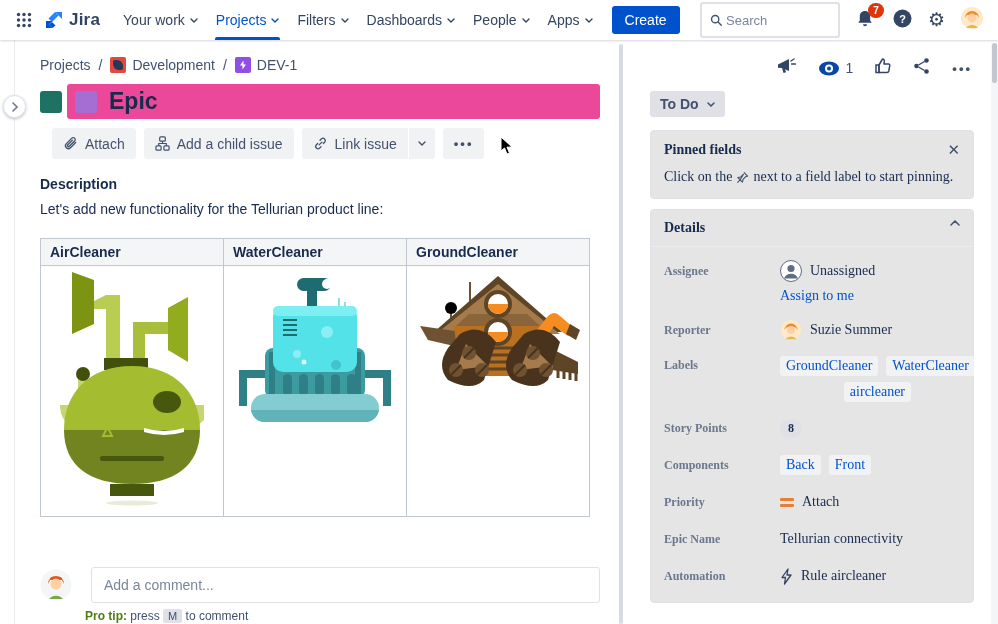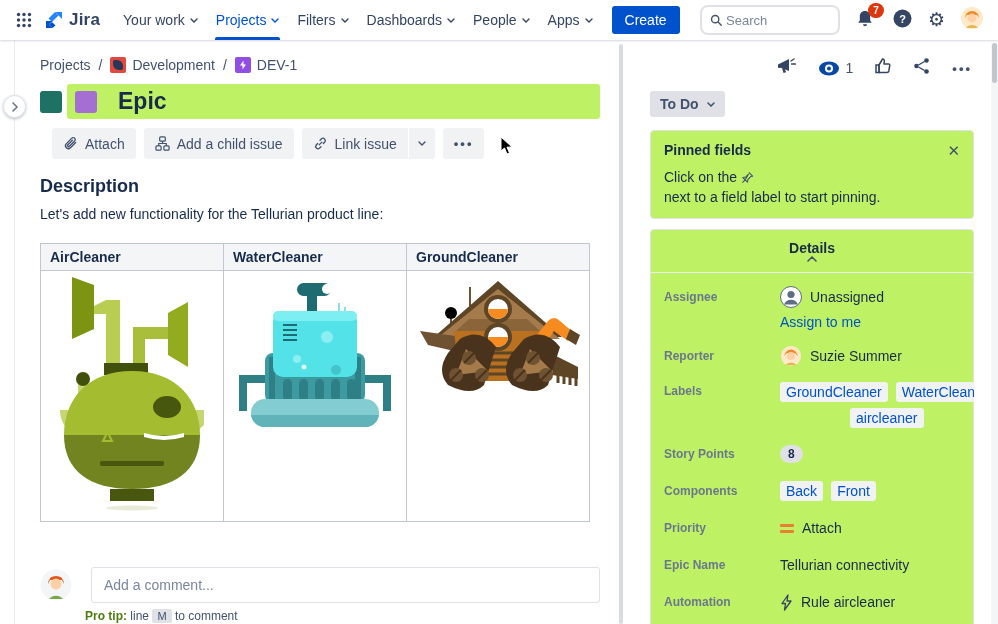--- a/index.html
+++ b/index.html
@@ -14,22 +14,22 @@
   .logo-text { font-size: 17px; font-weight: 600; color: #344563; letter-spacing:.2px; }
   .nav-item { display:flex; align-items:center; gap:5px; padding: 0 9px; font-size: 14px; font-weight: 500;
               color:#344563; height: 40px; position: relative; cursor: pointer; white-space: nowrap; }
   .nav-item.active { color: #0052CC; }
   .nav-item.active::after { content:""; position:absolute; left:8px; right:8px; bottom:0; height:3px;
               background:#0052CC; border-radius:2px 2px 0 0; }
   .chev { width:8px; height:5px; }
   .create-btn { background:#0052CC; color:#fff; border:none; border-radius:3px; font-size:14px; font-weight:500;
               padding: 6px 13px; margin-left: 10px; cursor:pointer; font-family:inherit; }
   .nav-right { margin-left:auto; display:flex; align-items:center; gap:15px; }
-  .search-box { display:flex; align-items:center; gap:4px; border:2px solid #DFE1E6; border-radius:8px;
-              height:30px; width:140px; padding: 0 8px; background:#fff; }
+  .search-box { display:flex; align-items:center; gap:4px; border:2px solid #DFE1E6; border-radius:3px;
+              height:36px; width:140px; padding: 0 8px; background:#fff; }
   .search-box input { border:none; outline:none; width: 100%; font-size:13px; color:#172B4D; font-family:inherit; }
   .search-box input::placeholder { color:#7A869A; }
   .bell-wrap { position:relative; width:22px; height:22px; }
   .badge { position:absolute; top:-6px; right:-7px; background:#DE350B; color:#fff; font-size:10px; font-weight:700;
            min-width:16px; height:15px; border-radius:8px; display:flex; align-items:center; justify-content:center; padding:0 3px; }
   .gear-glyph { font-size:19px; color:#344563; line-height:1; }
 
   
   .content { position:absolute; top:40px; left:0; right:0; bottom:0; background:#fff; }
   .rail-line { position:absolute; left:14px; top:0; bottom:0; width:1px; background:#EBECF0; }
@@ -45,34 +45,34 @@
   .left-inner { padding: 14px 19px 0 25px; }
   .breadcrumb { display:flex; align-items:center; gap:8px; font-size:14px; color:#42526E; height:22px; }
   .crumb { cursor:pointer; display:flex; align-items:center; gap:6px; }
   .crumb-sep { color:#42526E; }
   .pj-icon { width:16px; height:16px; border-radius:2px; background:#E2483D; position:relative; overflow:hidden; }
   .pj-icon::after { content:""; position:absolute; left:3px; top:3px; width:10px; height:10px; background:#253858; border-radius:2px 6px 2px 6px; }
   .epic-icon { width:16px; height:16px; border-radius:2px; background:#904EE2; display:flex; align-items:center; justify-content:center; }
 
   .title-row { margin-top: 8px; display:flex; align-items:center; }
   .sq-teal { width:22px; height:22px; border-radius:3px; background:#1d7263; margin-right:5px; flex-shrink:0; }
-  .title-hl { display:flex; align-items:center; gap:21px; background:#bef264; border-radius:3px; padding:5px 8px; flex:1; }
+  .title-hl { display:flex; align-items:center; gap:12px; background:#ec4899; border-radius:3px; padding:5px 8px; flex:1; }
   .sq-purple { width:22px; height:22px; border-radius:3px; background:#a56ed2; flex-shrink:0; }
   .title-text { font-size:23px; font-weight:600; color:#172B4D; line-height:1.1; }
 
   .toolbar { margin-top: 9px; display:flex; gap:8px; align-items:center;padding-left:12px; }
   .tb-btn { background:#F1F2F4; color:#42526E; font-size:14px; height:31px; padding:0 11px; border:none;
             border-radius:3px; display:inline-flex; align-items:center; gap:7px; cursor:pointer; font-family:inherit; }
   .tb-btn svg { flex-shrink:0; }
   .split-group { display:flex; gap:1px; }
   .split-group .tb-btn:first-child { border-radius:3px 0 0 3px; }
   .split-group .tb-btn:last-child  { border-radius:0 3px 3px 0; padding:0 9px; }
   .dots { color:#42526E; font-size:13px; letter-spacing:2px; font-weight:700; }
 
-  .desc-h { font-size:18px; font-weight:700; color:#172B4D; margin-top:17px; }
+  .desc-h { font-size:14px; font-weight:700; color:#172B4D; margin-top:17px; }
   .desc-p { font-size:14px; color:#172B4D; margin-top:9px; }
 
   .epic-table { border-collapse:collapse; margin-top:21px; width:550px; table-layout:fixed; }
   .epic-table th, .epic-table td { border:1px solid #C1C7D0; }
   .epic-table th { background:#F4F5F7; text-align:left; font-size:14px; font-weight:700; padding:5px 9px; height:27px; }
   .epic-table td { vertical-align:top; padding:4px; height:246px; text-align:center; }
 
   .attach-row { display:flex; align-items:center; margin-top:44px; }
   .attach-h { font-size:14px; font-weight:700; }
   .attach-icons { margin-left:auto; display:flex; gap:20px; align-items:center; color:#42526E; padding-right:2px; }
@@ -90,29 +90,29 @@
   kbd.mkey { background:#DFE1E6; border-radius:2px; padding:1px 5px; font-size:11px; font-family:"Liberation Sans",sans-serif; color:#42526E; }
 
   
   .right-pane { position:absolute; left:650px; width:324px; top:0; bottom:-2px; overflow:hidden; }
   .icons-row { display:flex; justify-content:flex-end; align-items:center; gap:21px; margin-top:17px; color:#344563; padding-right:2px; }
   .watchers { display:flex; align-items:center; gap:6px; }
   .watch-count { font-size:14px; color:#42526E; }
   .status-btn { margin-top:12px; background:#DFE1E6; border:none; border-radius:3px; color:#42526E; font-weight:700;
                 font-size:14px; padding:5px 10px; display:inline-flex; align-items:center; gap:8px; cursor:pointer; font-family:inherit; }
 
-  .card { border:1px solid #DFE1E6; border-radius:4px; background:#bef264; }
+  .card { border:1px solid #DFE1E6; border-radius:4px; background:#e5e5e5;font-family:Liberation Serif, serif; }
   .pinned-card { margin-top:13px; padding:11px 13px 13px; }
   .card-title-row { display:flex; align-items:center; justify-content:space-between; }
   .card-title { font-size:14px; font-weight:700; color:#172B4D; }
   .x-btn { color:#42526E; font-size:15px; cursor:pointer; line-height:1; }
   .pinned-text { font-size:14px; color:#172B4D; margin-top:11px; display:flex; align-items:center; gap:4px; flex-wrap:wrap; }
 
   .details-card { margin-top:10px; }
-  .card-h { display:flex; align-items:center; justify-content:space-between; padding:10px 13px; border-bottom:1px solid #EBECF0; cursor:pointer;flex-direction:column; }
+  .card-h { display:flex; justify-content:space-between; padding:10px 13px; border-bottom:1px solid #EBECF0; cursor:pointer; }
   .fields { padding:13px 13px 15px; }
   .field { display:flex; align-items:center; margin-bottom:15px; min-height:22px; }
   .field:last-child { margin-bottom:0; }
   .f-label { width:116px; flex-shrink:0; font-size:12px; font-weight:700; color:#6B778C; }
   .f-value { font-size:14px; color:#172B4D; display:flex; align-items:center; gap:8px; flex-wrap:wrap; }
   .assign-link { font-size:14px; color:#0052CC; cursor:pointer; margin:-9px 0 15px 116px; display:block; }
   .chip { background:#F1F2F4; color:#0052CC; font-size:14px; border-radius:3px; padding:2px 6px; cursor:pointer; }
   .pill { background:#DFE1E6; color:#172B4D; font-size:12px; font-weight:600; border-radius:10px; padding:2px 8px; }
   .prio-eq { display:inline-flex; flex-direction:column; gap:3px; width:14px; }
   .prio-eq i { height:3px; background:#E97F33; border-radius:1px; display:block; }
@@ -494,21 +494,21 @@
           <circle cx="16" cy="16" r="15.5" fill="#F4F5F7"></circle>
           <path d="M8 15 a8 8 0 0 1 16 0 L22 11 L10 11 Z" fill="#E2571B"></path>
           <circle cx="16" cy="15" r="5.5" fill="#FFD0A6"></circle>
           <path d="M9 30 a9 9 0 0 1 14 0 Z" fill="#7AA64B"></path>
           <path d="M8.5 14 a8 8 0 0 1 15 -1 L21 8 L11 8 Z" fill="#E2571B"></path>
         </svg>
         <input class="comment-input" type="text" placeholder="Add a comment..." style="">
       </div>
       <div class="protip">
         <b>Pro tip:</b>
-        <span>line</span>
+        <span>press</span>
         <kbd class="mkey">M</kbd>
         <span>to comment</span>
       </div>
     </div>
   </div>
 
   <div class="splitter"></div>
 
   <div class="right-pane">
     <div class="icons-row">

